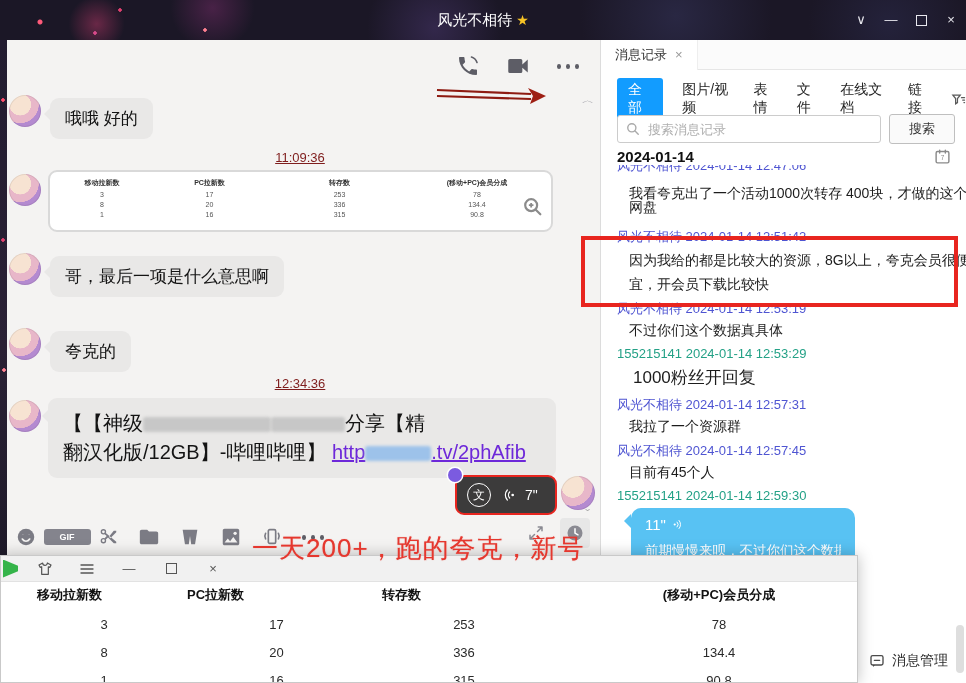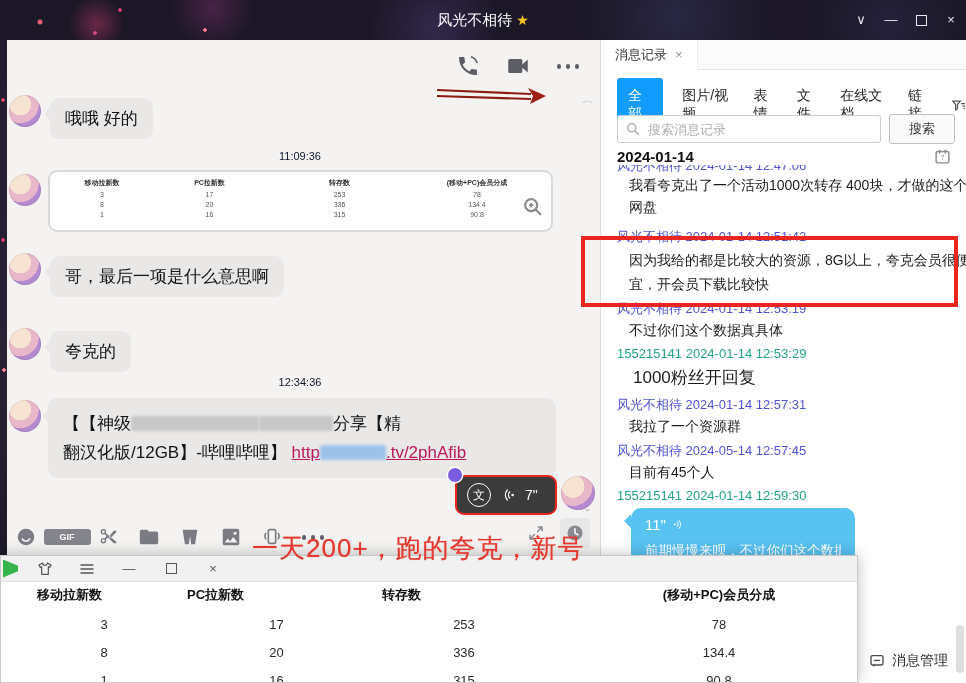--- a/index.html
+++ b/index.html
@@ -42,36 +42,36 @@
   .dots3 span{display:inline-block;width:5px;height:5px;border-radius:50%;background:#5d5d66;margin:0 2.5px;}
   .chev-collapse{right:6px;top:52px;color:#9a9aa2;font-size:12px;transform:scaleY(.7);}
 
   .avatar{width:32px;height:32px;border-radius:50%;
     background:radial-gradient(circle at 35% 30%, #f7e3d2 0 35%, #e8b7c9 36% 60%, #b48ad0 61% 100%);
     box-shadow:inset 0 0 0 1px rgba(0,0,0,.08);}
   .bubble{background:#e9e8e7;border-radius:9px;padding:9px 15px;font-size:17px;color:#141414;
     position:absolute;white-space:nowrap;}
   .bubble::before{content:"";position:absolute;left:-6px;top:10px;border:6px solid transparent;
     border-right-color:#e9e8e7;border-left:0;}
-  .timestamp{left:0;width:600px;text-align:center;color:#0f172a;font-size:11px;}
+  .timestamp{left:0;width:600px;text-align:center;color:#7f1d1d;font-size:13px;text-decoration:underline;}
 
   .thumb-box{left:48px;top:130px;width:505px;height:62px;background:#fff;border:2px solid #d9d9d9;
     border-radius:9px;box-sizing:border-box;padding:6px 34px 4px 12px;}
   .thumb-grid{display:grid;grid-template-columns:80px 135px 125px 150px;row-gap:3px;
     font-size:7px;color:#555;text-align:center;}
   .thumb-grid .th{font-weight:bold;color:#333;}
   .thumb-zoom{position:absolute;right:7px;top:24px;color:#8b8b8b;}
 
   .linkmsg{left:48px;top:358px;width:478px;background:#e9e8e7;border-radius:9px;padding:11px 15px;
-    font-size:17px;line-height:29px;color:#141414;}
+    font-size:20px;line-height:29px;color:#141414;}
   .linkmsg::before{content:"";position:absolute;left:-6px;top:12px;border:6px solid transparent;
     border-right-color:#e9e8e7;border-left:0;}
   .blur{display:inline-block;height:15px;background:#c7c7c7;border-radius:3px;vertical-align:-2px;filter:blur(1.6px);}
   .blur.b-link{background:#9dc2ea;}
-  .linktext{color:#be185d;text-decoration:underline;}
+  .linktext{color:#6d28d9;text-decoration:underline;}
 
   .voicebubble{left:455px;top:435px;width:102px;height:40px;background:#3c3b3b;border:2px solid #e8251f;
     border-radius:9px;display:flex;align-items:center;gap:9px;padding:0 10px;box-sizing:border-box;color:#fff;}
   .trans-circle{width:22px;height:22px;border:1.6px solid #fff;border-radius:50%;display:flex;
     align-items:center;justify-content:center;font-size:12px;flex:0 0 auto;}
   .v-dur{font-size:14px;}
   .v-badge{left:448px;top:428px;width:14px;height:14px;border-radius:50%;background:#7b5be0;
     box-shadow:0 0 0 1.5px #fff;z-index:2;}
   .mini-chev{left:583px;top:462px;color:#aaa;font-size:11px;transform:scaleY(.7);}
 
@@ -83,21 +83,21 @@
 
   
   .hist{left:600px;top:40px;width:366px;height:643px;background:#fff;border-left:1px solid #dcdcdc;
     box-sizing:border-box;overflow:hidden;}
   .hist-tabbar{left:0;top:0;width:366px;height:30px;background:#fbfbfb;border-bottom:1px solid #e6e6e6;
     display:flex;align-items:center;box-sizing:border-box;}
   .hist-tab{display:flex;align-items:center;gap:8px;padding:0 14px;height:30px;background:#fff;
     border-right:1px solid #eee;font-size:13px;color:#333;}
   .tab-close{color:#999;font-size:13px;}
   .filters{left:16px;top:38px;display:flex;align-items:center;gap:19px;font-size:14px;color:#262626;}
-  .filter-active{background:#129cff;color:#fff;border-radius:3px;padding:9px 11px;}
+  .filter-active{background:#129cff;color:#fff;border-radius:3px;padding:3px 11px;}
   .searchrow{left:16px;top:74px;display:flex;gap:8px;align-items:center;}
   .search-box{width:246px;height:26px;border:1px solid #ccc;border-radius:3px;display:flex;align-items:center;
     padding:0 8px;gap:6px;background:#fff;}
   .search-box input{border:0;outline:0;flex:1;font-size:13px;color:#333;font-family:inherit;background:transparent;}
   .search-box input::placeholder{color:#aeaeae;}
   .search-btn{width:64px;height:28px;border:1px solid #bfbfbf;border-radius:3px;background:#fafafa;
     font-size:13px;color:#333;display:flex;align-items:center;justify-content:center;}
   .daterow{left:16px;top:108px;width:334px;display:flex;justify-content:space-between;align-items:flex-end;gap:48px;}
   .date-label{font-size:15px;font-weight:bold;color:#111;}
   .hist-list{left:0;top:125px;right:0;bottom:0;overflow:hidden;}
@@ -335,37 +335,37 @@
     <span class="date-label">2024-01-14</span>
     <svg width="17" height="17" viewBox="0 0 24 24">
         <rect x="3" y="5" width="18" height="16" rx="2" fill="none" stroke="#8a8a8a" stroke-width="2"></rect>
         <path d="M8 3v4M16 3v4" stroke="#8a8a8a" stroke-width="2" stroke-linecap="round"></path>
         <text x="12" y="17" font-size="9" text-anchor="middle" fill="#8a8a8a">7</text>
       </svg>
   </div>
 
   <div class="abs hist-list">
     <div class="h-line h-blue" style="top:-8px;">风光不相待 2024-01-14 12:47:06</div>
-    <div class="m-line" style="top:12px;">我看夸克出了一个活动1000次转存 400块，才做的这个</div>
+    <div class="m-line" style="top:20px;">我看夸克出了一个活动1000次转存 400块，才做的这个</div>
     <div class="m-line" style="top:34px;">网盘</div>
 
     <div class="h-line h-blue" style="top:63px;">风光不相待 2024-01-14 12:51:42</div>
     <div class="m-line" style="top:87px;">因为我给的都是比较大的资源，8G以上，夸克会员很便</div>
     <div class="m-line" style="top:111px;">宜，开会员下载比较快</div>
 
     <div class="h-line h-blue" style="top:135px;">风光不相待 2024-01-14 12:53:19</div>
     <div class="m-line" style="top:157px;">不过你们这个数据真具体</div>
 
     <div class="h-line h-green" style="top:181px;">155215141 2024-01-14 12:53:29</div>
     <div class="m-line m-big" style="top:201px;">1000粉丝开回复</div>
 
     <div class="h-line h-blue" style="top:231px;">风光不相待 2024-01-14 12:57:31</div>
     <div class="m-line" style="top:253px;">我拉了一个资源群</div>
 
-    <div class="h-line h-blue" style="top:277px;">风光不相待 2024-05-14 12:57:45</div>
+    <div class="h-line h-blue" style="top:277px;">风光不相待 2024-01-14 12:57:45</div>
     <div class="m-line" style="top:299px;">目前有45个人</div>
 
     <div class="h-line h-green" style="top:323px;">155215141 2024-01-14 12:59:30</div>
 
     <div class="vb2">
       <div class="l1">
         <span>11"</span>
         <svg width="13" height="13" viewBox="0 0 24 24">
             <circle cx="5" cy="12" r="2" fill="#fff"></circle>
             <path d="M9.5 7.5a6.5 6.5 0 0 1 0 9M13 4.5a11 11 0 0 1 0 15" stroke="#fff" stroke-width="1.8" fill="none" stroke-linecap="round"></path>

